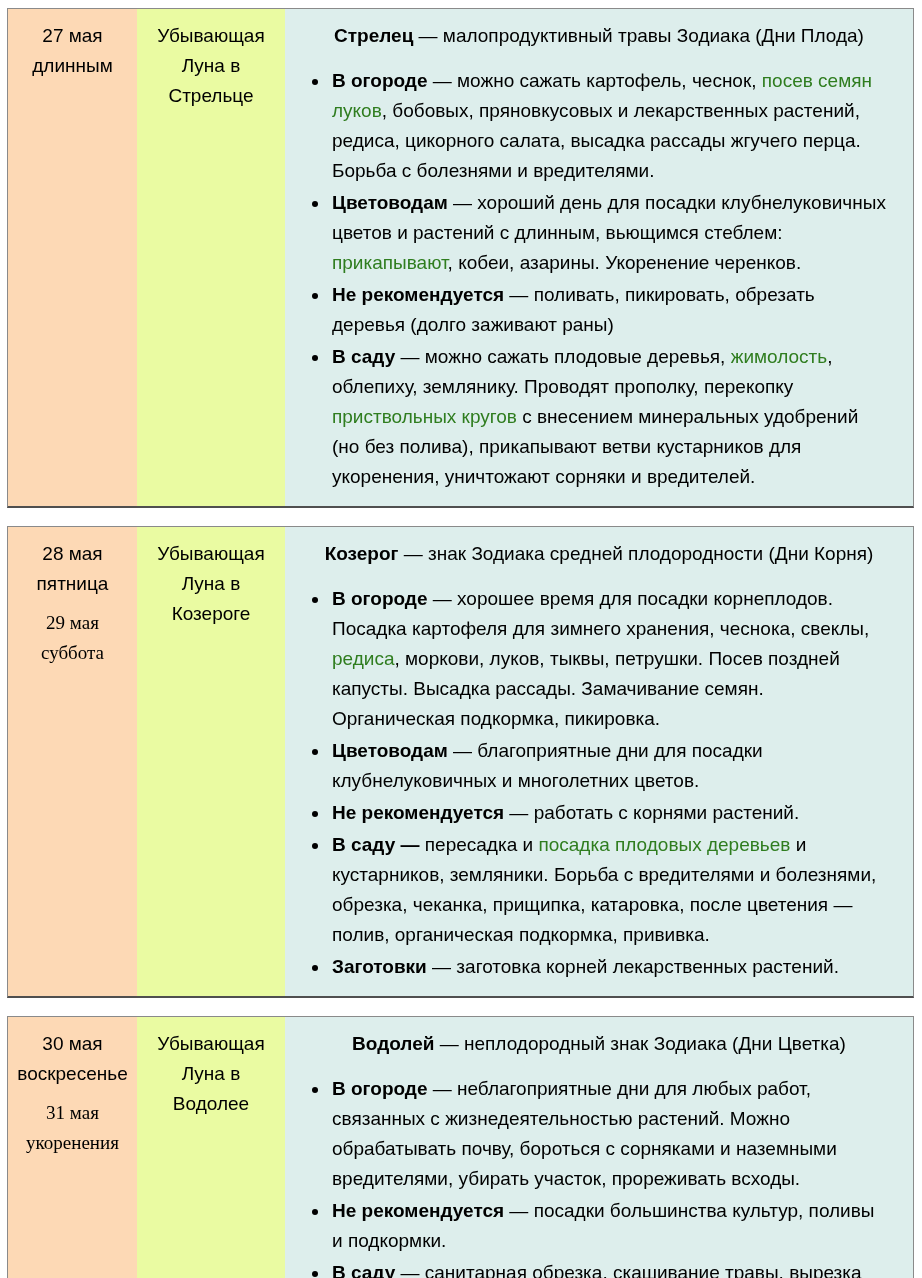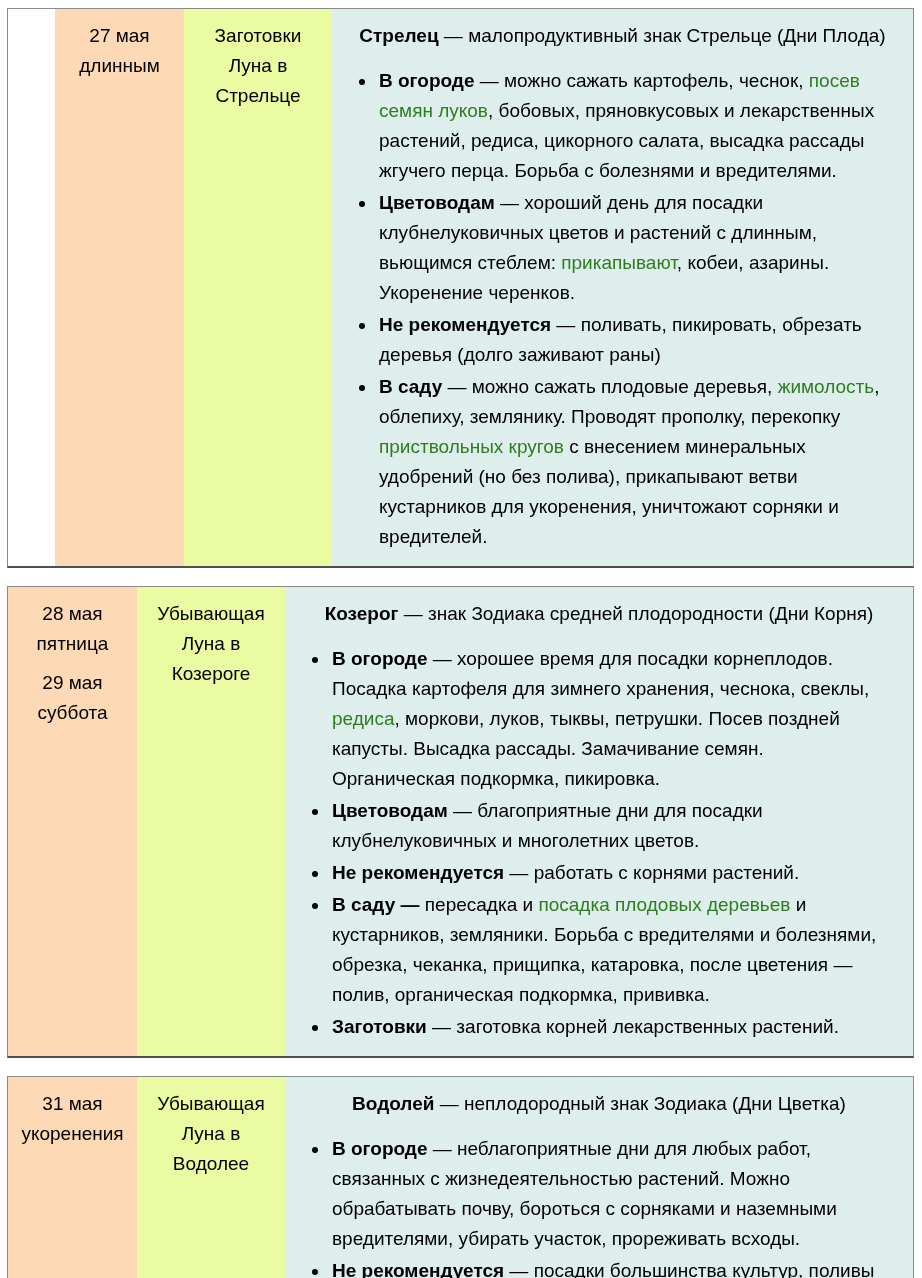--- a/index.html
+++ b/index.html
@@ -11,31 +11,31 @@
   }
   .page{padding:8px 8px 0 7px;}
   .block{
     display:grid;
     grid-template-columns:129px 148px 1fr;
     border:1px solid #8a8a8a;
     border-bottom:2px solid #4f4f4f;
     margin-bottom:18px;
     box-sizing:content-box;
   }
-  .block:nth-of-type(1){min-height:465px;padding-left:47px;}
+  .block:nth-of-type(1){min-height:465px;}
   .block:nth-of-type(2){min-height:442px;}
   .block:nth-of-type(3){min-height:313px;}
   .cell{font-size:19px;line-height:30px;}
   .date-cell{
     background:var(--date-bg);
     text-align:center;
     padding:12px 4px;
   }
   .date-entry{margin:0;}
-  .date-entry + .date-entry{margin-top:9px;}
+  .date-entry + .date-entry{margin-top:9px;font-family:Liberation Serif, serif;}
   .date-entry div{white-space:nowrap;}
   .moon-cell{
     background:var(--moon-bg);
     text-align:center;
     padding:12px 10px;
   }
   .content-cell{
     background:var(--content-bg);
     padding:12px 14px 12px 0;
   }
@@ -61,25 +61,25 @@
 
 <div class="page">
   <div class="block">
     <div class="cell date-cell">
         <div class="date-entry">
           <div>27 мая</div>
           <div>длинным</div>
         </div>
       </div>
     <div class="cell moon-cell">
-      <div>Заготовки Луна в Стрельце</div>
+      <div>Убывающая Луна в Стрельце</div>
     </div>
     <div class="cell content-cell">
       <p class="zodiac-title">
-        <span class="bold">Стрелец</span><span> — малопродуктивный знак Стрельце (Дни Плода)</span>
+        <span class="bold">Стрелец</span><span> — малопродуктивный травы Зодиака (Дни Плода)</span>
       </p>
       <ul class="rec-list">
           <li><span class="bold ">В огороде</span><span class=""> — можно сажать картофель, чеснок, </span><span class="green">посев семян луков</span><span class="">, бобовых, пряновкусовых и лекарственных растений, редиса, цикорного салата, высадка рассады жгучего перца. Борьба с болезнями и вредителями.</span></li>
           <li><span class="bold ">Цветоводам</span><span class=""> — хороший день для посадки клубнелуковичных цветов и растений с длинным, вьющимся стеблем: </span><span class="green">прикапывают</span><span class="">, кобеи, азарины. Укоренение черенков.</span></li>
           <li><span class="bold ">Не рекомендуется</span><span class=""> — поливать, пикировать, обрезать деревья (долго заживают раны)</span></li>
           <li><span class="bold ">В саду</span><span class=""> — можно сажать плодовые деревья, </span><span class="green">жимолость</span><span class="">, облепиху, землянику. Проводят прополку, перекопку </span><span class="green">приствольных кругов</span><span class=""> с внесением минеральных удобрений (но без полива), прикапывают ветви кустарников для укоренения, уничтожают сорняки и вредителей.</span></li>
         </ul>
     </div>
   </div>
 
@@ -107,20 +107,24 @@
           <li><span class="bold ">Не рекомендуется</span><span class=""> — работать с корнями растений.</span></li>
           <li><span class="bold ">В саду —</span><span class=""> пересадка и </span><span class="green">посадка плодовых деревьев</span><span class=""> и кустарников, земляники. Борьба с вредителями и болезнями, обрезка, чеканка, прищипка, катаровка, после цветения — полив, органическая подкормка, прививка.</span></li>
           <li><span class="bold ">Заготовки</span><span class=""> — заготовка корней лекарственных растений.</span></li>
         </ul>
     </div>
   </div>
 
   <div class="block">
     <div class="cell date-cell">
         <div class="date-entry">
+          <div>30 мая</div>
+          <div>воскресенье</div>
+        </div>
+        <div class="date-entry">
           <div>31 мая</div>
           <div>укоренения</div>
         </div>
       </div>
     <div class="cell moon-cell">
       <div>Убывающая Луна в Водолее</div>
     </div>
     <div class="cell content-cell">
       <p class="zodiac-title">
         <span class="bold">Водолей</span><span> — неплодородный знак Зодиака (Дни Цветка)</span>

